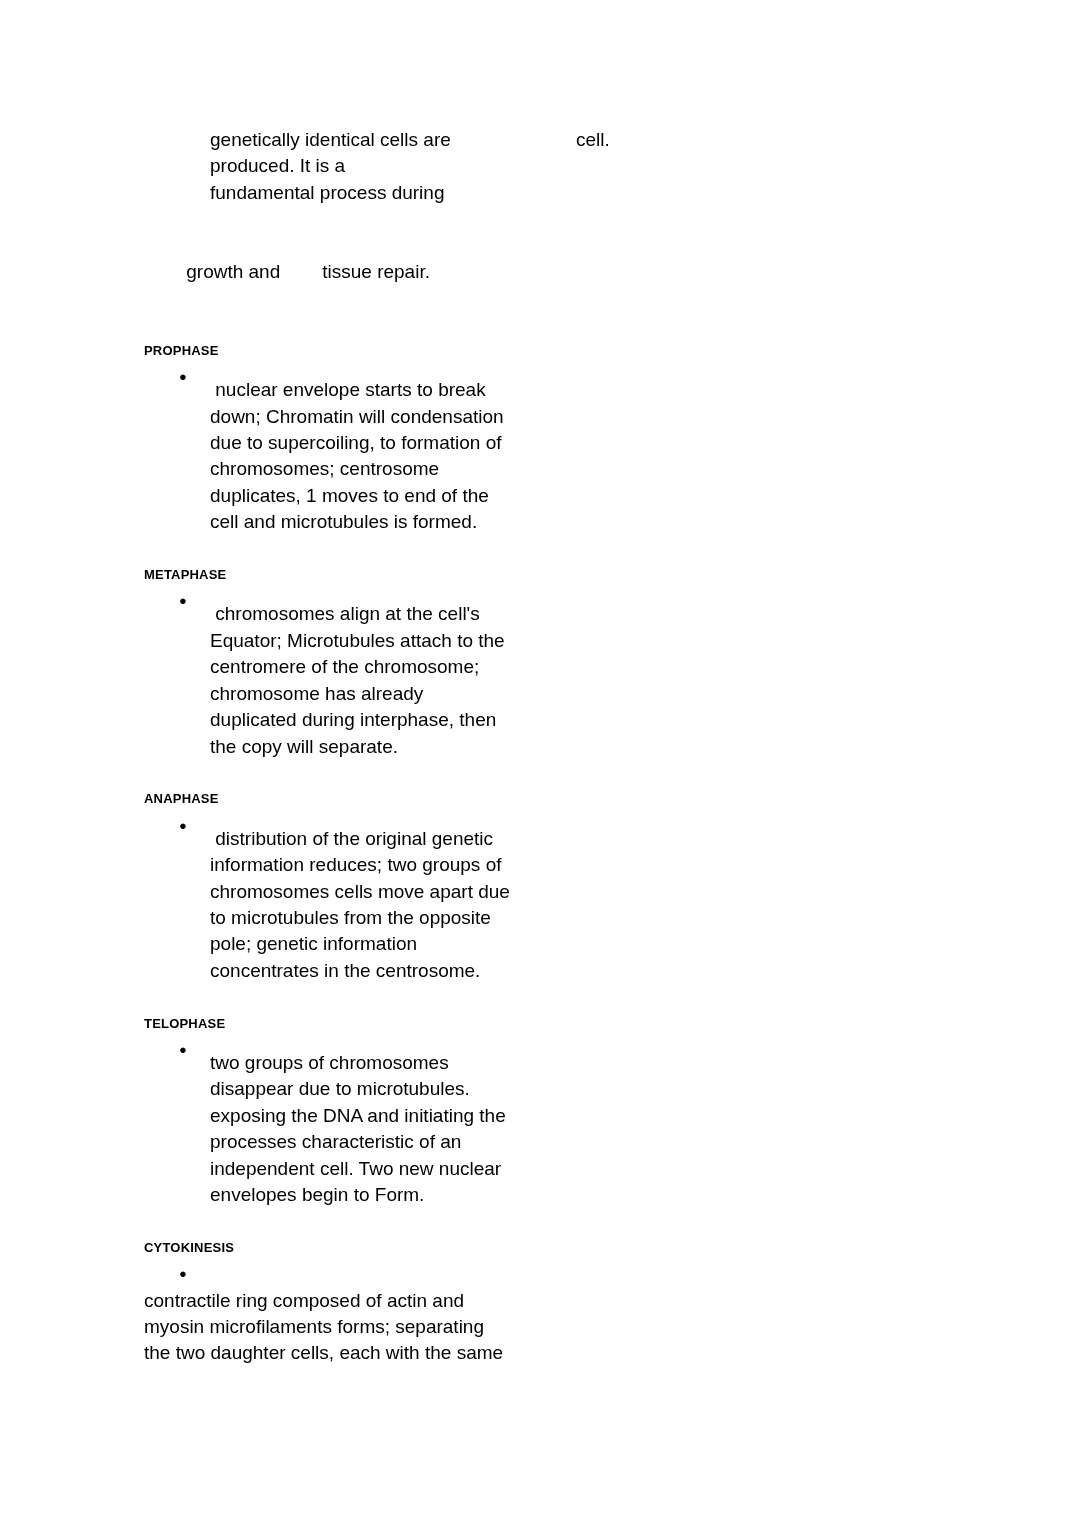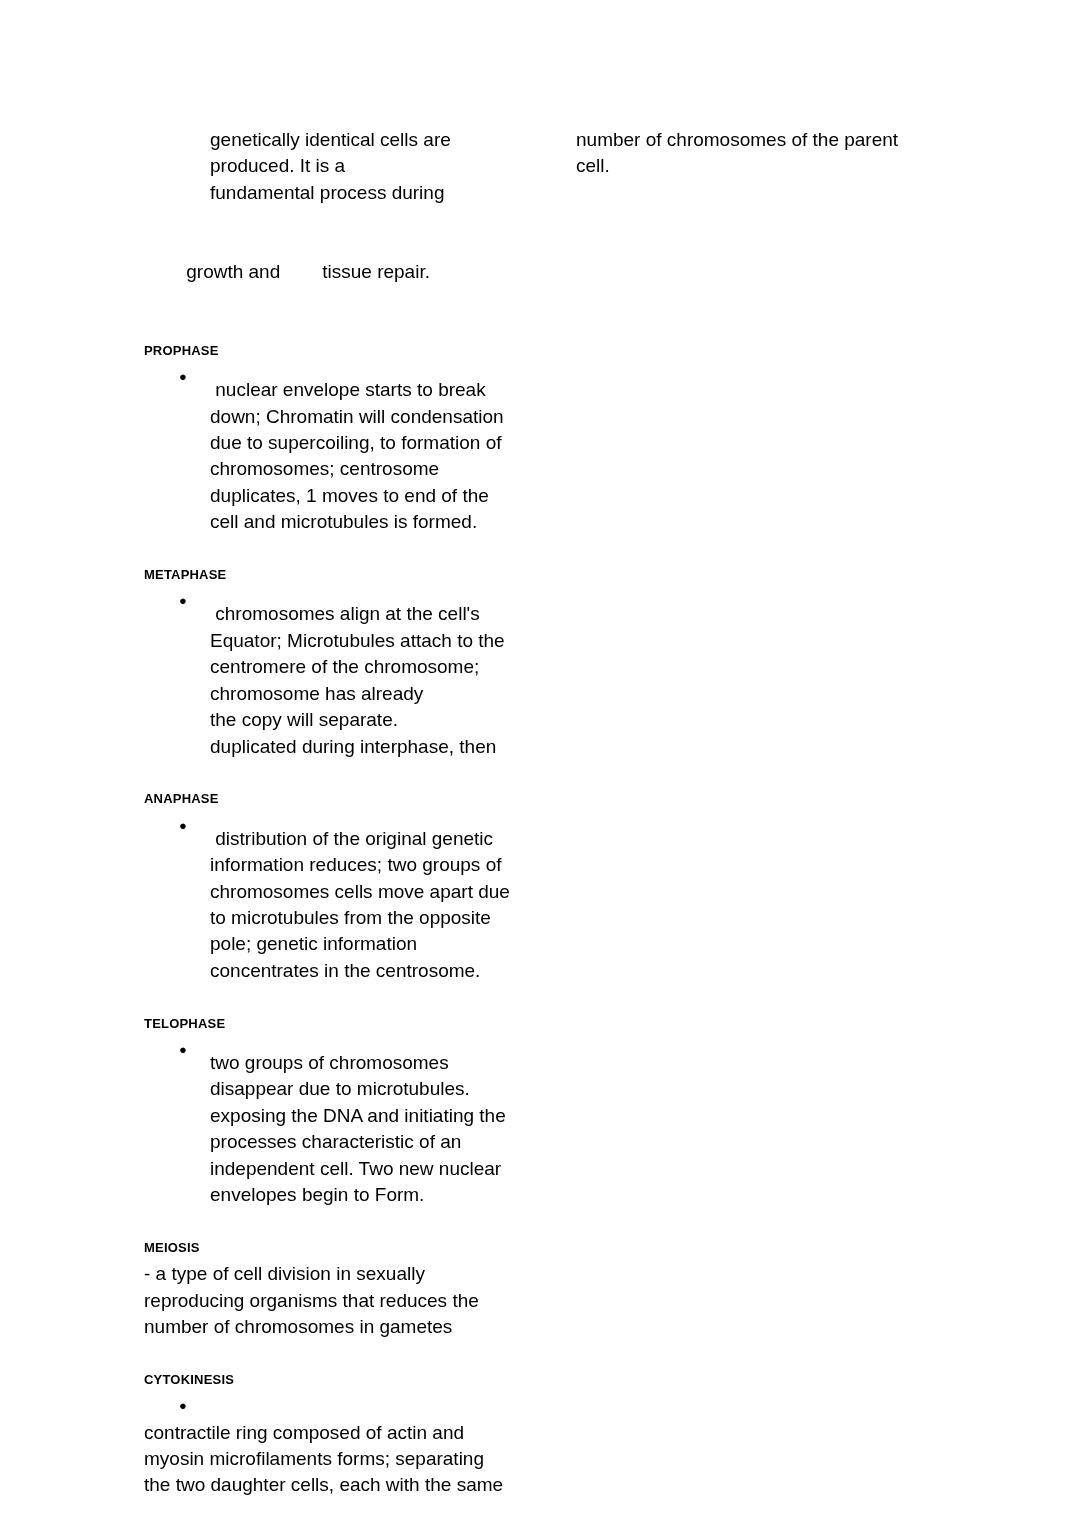--- a/index.html
+++ b/index.html
@@ -90,22 +90,22 @@
 
     <section class="sec">
       <h2 class="heading">METAPHASE</h2>
       <div class="bullet">
         <span class="dot">●</span>
         <div class="btext">
             <span class="t-line"> chromosomes align at the cell's</span>
             <span class="t-line">Equator; Microtubules attach to the</span>
             <span class="t-line">centromere of the chromosome;</span>
             <span class="t-line">chromosome has already</span>
+            <span class="t-line">duplicated during interphase, then</span>
             <span class="t-line">the copy will separate.</span>
-            <span class="t-line">duplicated during interphase, then</span>
           </div>
       </div>
     </section>
 
     <section class="sec">
       <h2 class="heading">ANAPHASE</h2>
       <div class="bullet">
         <span class="dot">●</span>
         <div class="btext">
             <span class="t-line"> distribution of the original genetic</span>
@@ -126,43 +126,34 @@
             <span class="t-line">two groups of chromosomes</span>
             <span class="t-line">disappear due to microtubules.</span>
             <span class="t-line">exposing the DNA and initiating the</span>
             <span class="t-line">processes characteristic of an</span>
             <span class="t-line">independent cell. Two new nuclear</span>
             <span class="t-line">envelopes begin to Form.</span>
           </div>
       </div>
     </section>
 
-    <section class="sec">
-      <h2 class="heading">MEIOSIS</h2>
-      <div class="para">
-          <span class="t-line">- a type of cell division in sexually</span>
-          <span class="t-line">reproducing organisms that reduces the</span>
-          <span class="t-line">number of chromosomes in gametes</span>
-        </div>
-    </section>
 
     <section class="sec">
       <h2 class="heading">CYTOKINESIS</h2>
       <div class="bullet">
         <span class="dot">●</span>
       </div>
       <div class="para">
           <span class="t-line">contractile ring composed of actin and</span>
           <span class="t-line">myosin microfilaments forms; separating</span>
           <span class="t-line">the two daughter cells, each with the same</span>
         </div>
     </section>
 
   </div>
 
   <div class="col col-right">
     <div class="para">
-        <span class="t-line">number of chromosomes of the parent</span>
         <span class="t-line">cell.</span>
       </div>
   </div>
 
 </div>
 
 </body></html>

